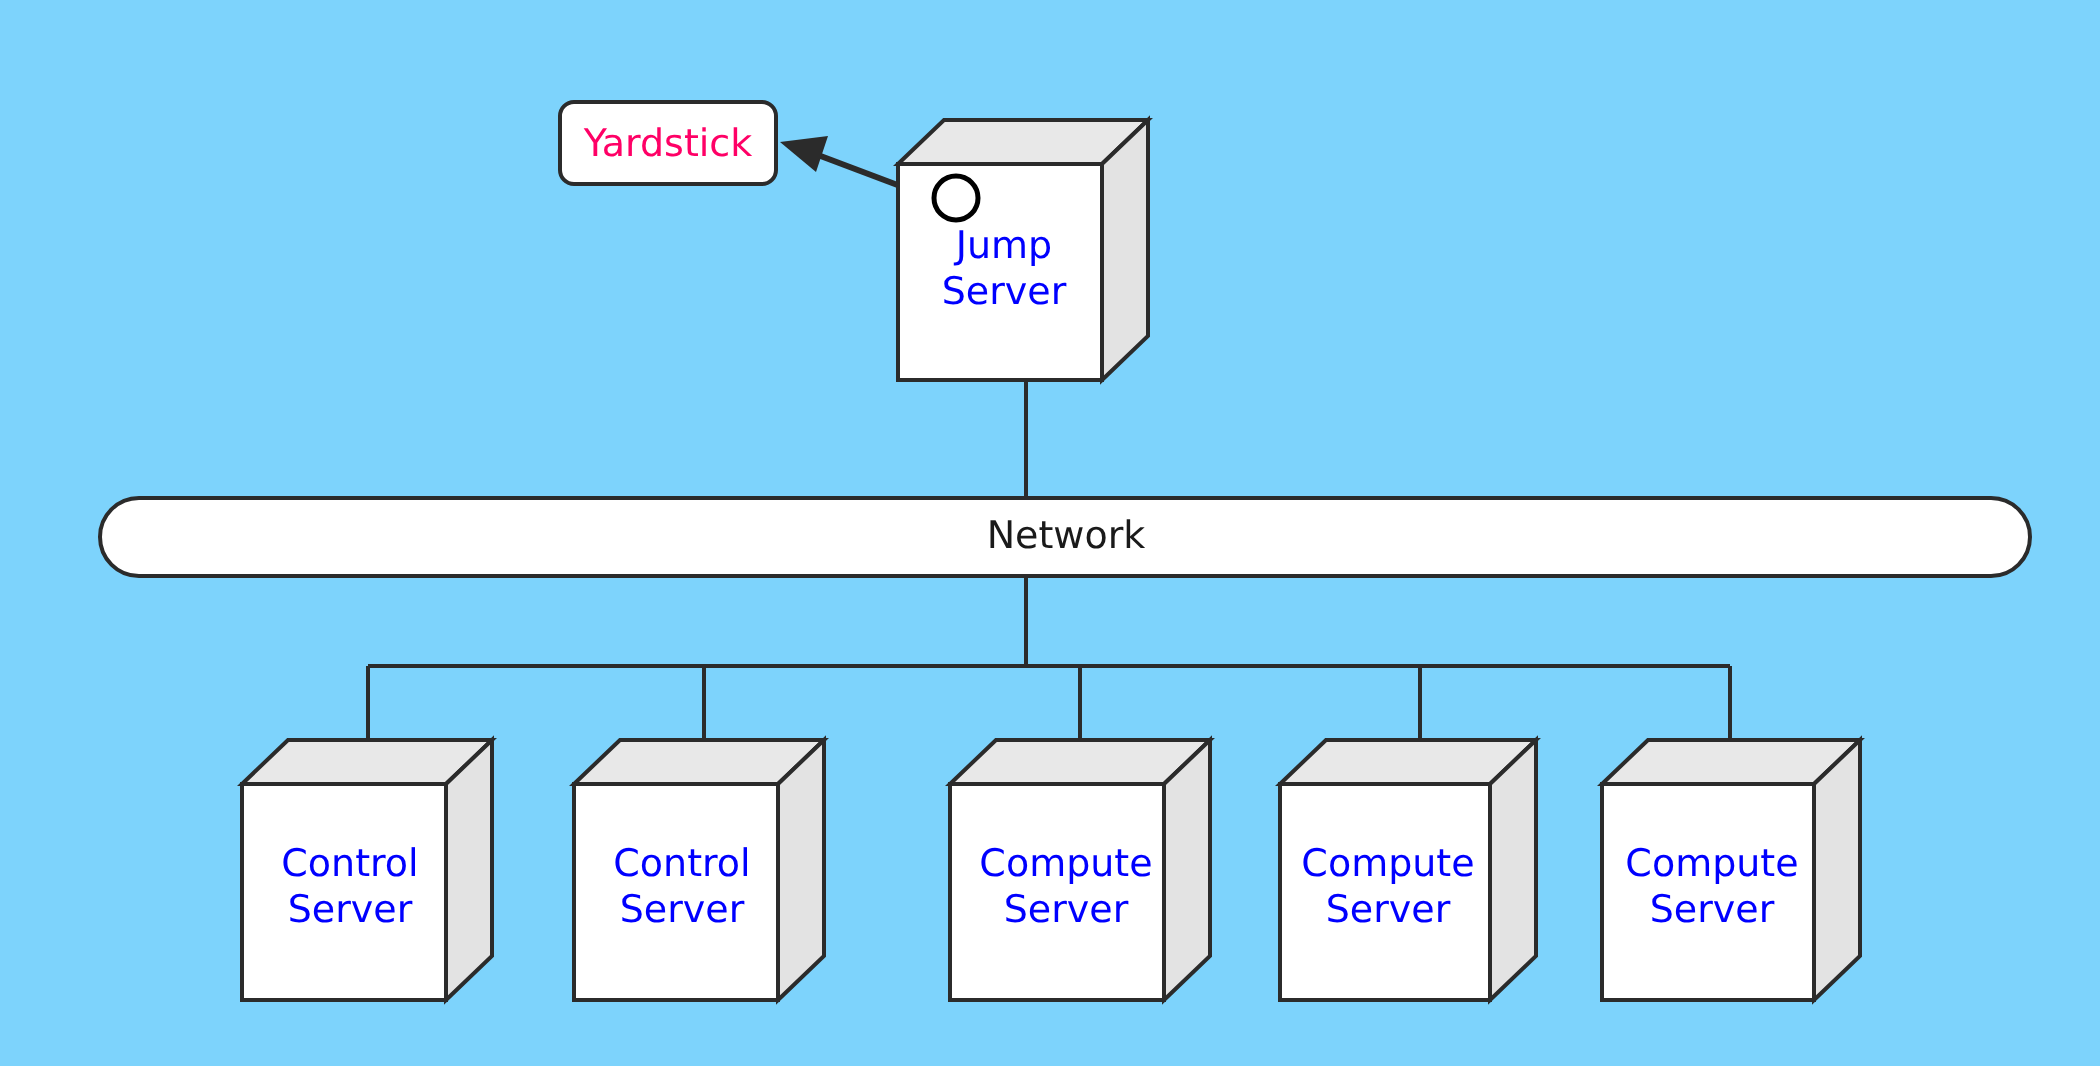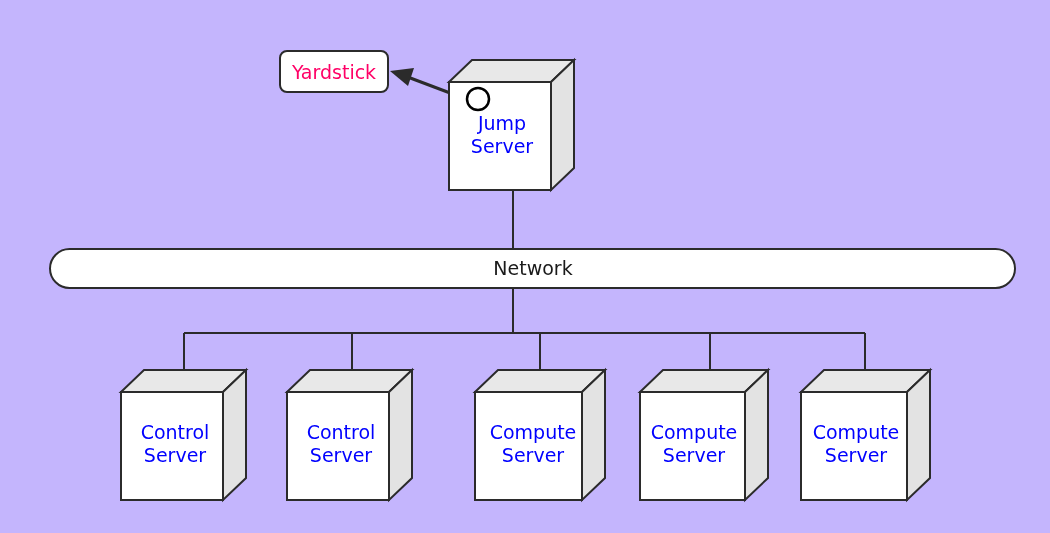--- a/index.html
+++ b/index.html
@@ -7,21 +7,21 @@
     padding: 0;
     background: #000000;
   }
   body {
     font-family: "DejaVu Sans", sans-serif;
   }
   #stage {
     position: relative;
     width: 1050px;
     height: 533px;
-    background: #c4b5fd;
+    background: #7dd3fc;
     overflow: hidden;
   }
   #diagram-svg {
     position: absolute;
     left: 0;
     top: 0;
     width: 1050px;
     height: 533px;
     display: block;
   }

